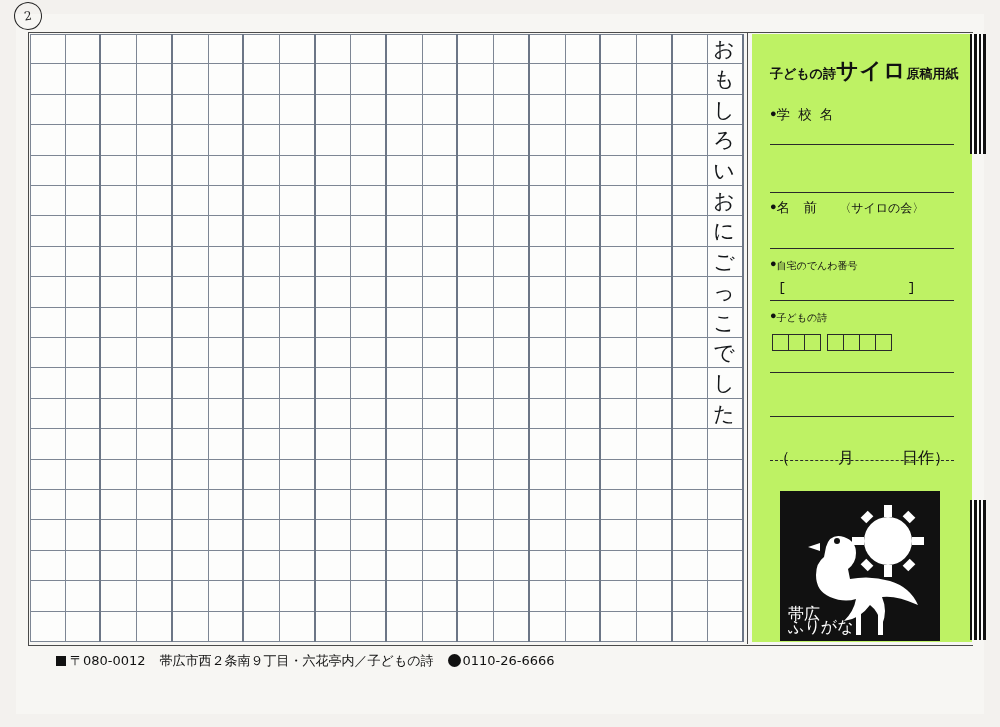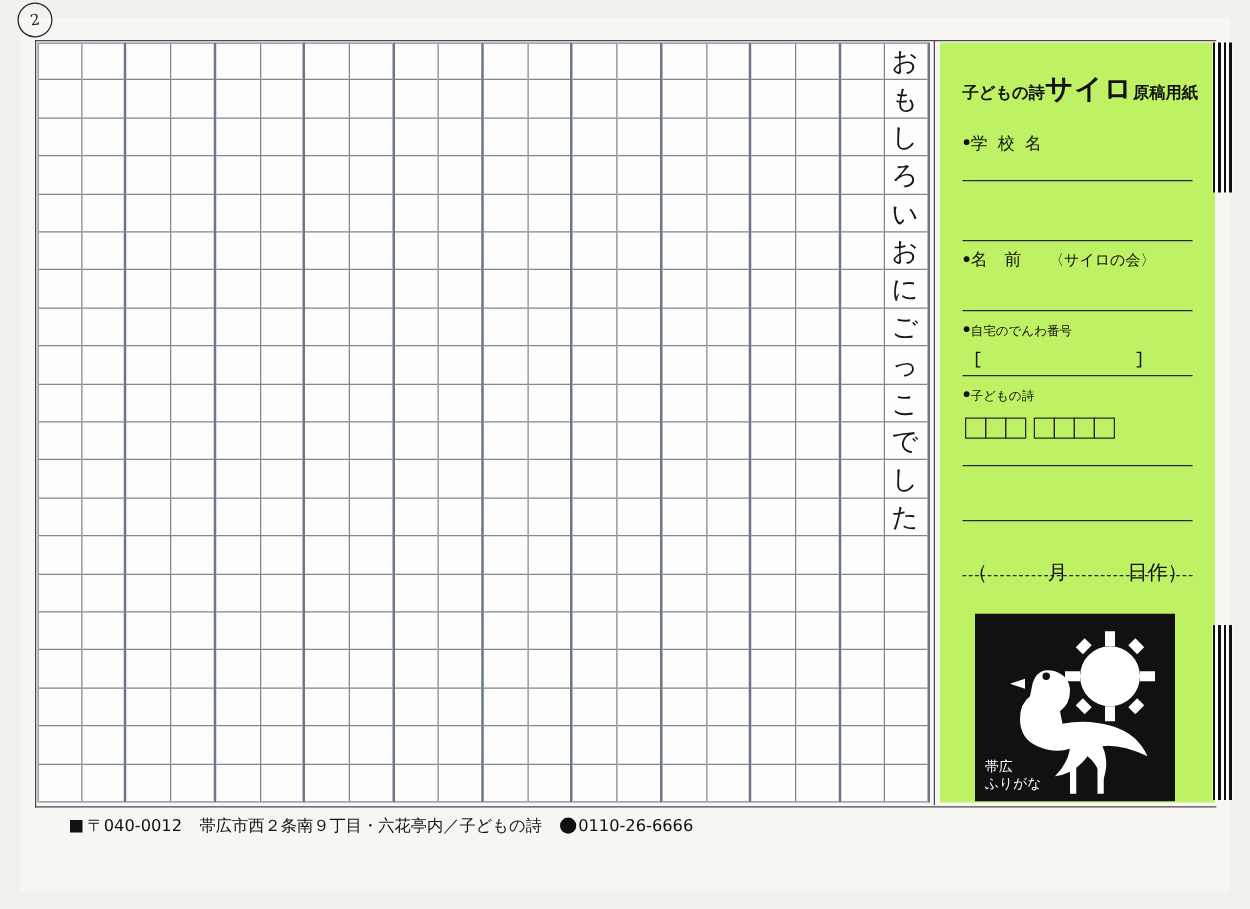--- a/index.html
+++ b/index.html
@@ -224,21 +224,21 @@
     width: 160px;
     height: 150px;
     background: #111;
     overflow: hidden;
   }
   #logo .caption {
     position: absolute;
     left: 8px;
     bottom: 8px;
     color: #fff;
-    font-size: 11px;
+    font-size: 16px;
     line-height: 13px;
     font-family: "DejaVu Sans", sans-serif;
   }
 
   
   #footer {
     position: absolute;
     left: 56px;
     top: 652px;
     width: 900px;
@@ -821,15 +821,15 @@
         <div>帯広</div>
         <div>ふりがな</div>
       </div>
     </div>
   </div>
 
   <div id="stripes"></div>
   <div id="stripes2"></div>
 
   <div id="footer">
-    <span class="sq"></span><span class="seg">〒040-0012</span><span class="seg">帯広市西２条南９丁目・六花亭内／子どもの詩</span><span class="phone-ico"></span><span>0110-26-6666</span>
+    <span class="sq"></span><span class="seg">〒080-0012</span><span class="seg">帯広市西２条南９丁目・六花亭内／子どもの詩</span><span class="phone-ico"></span><span>0110-26-6666</span>
   </div>
 </div>
 
 </body></html>

